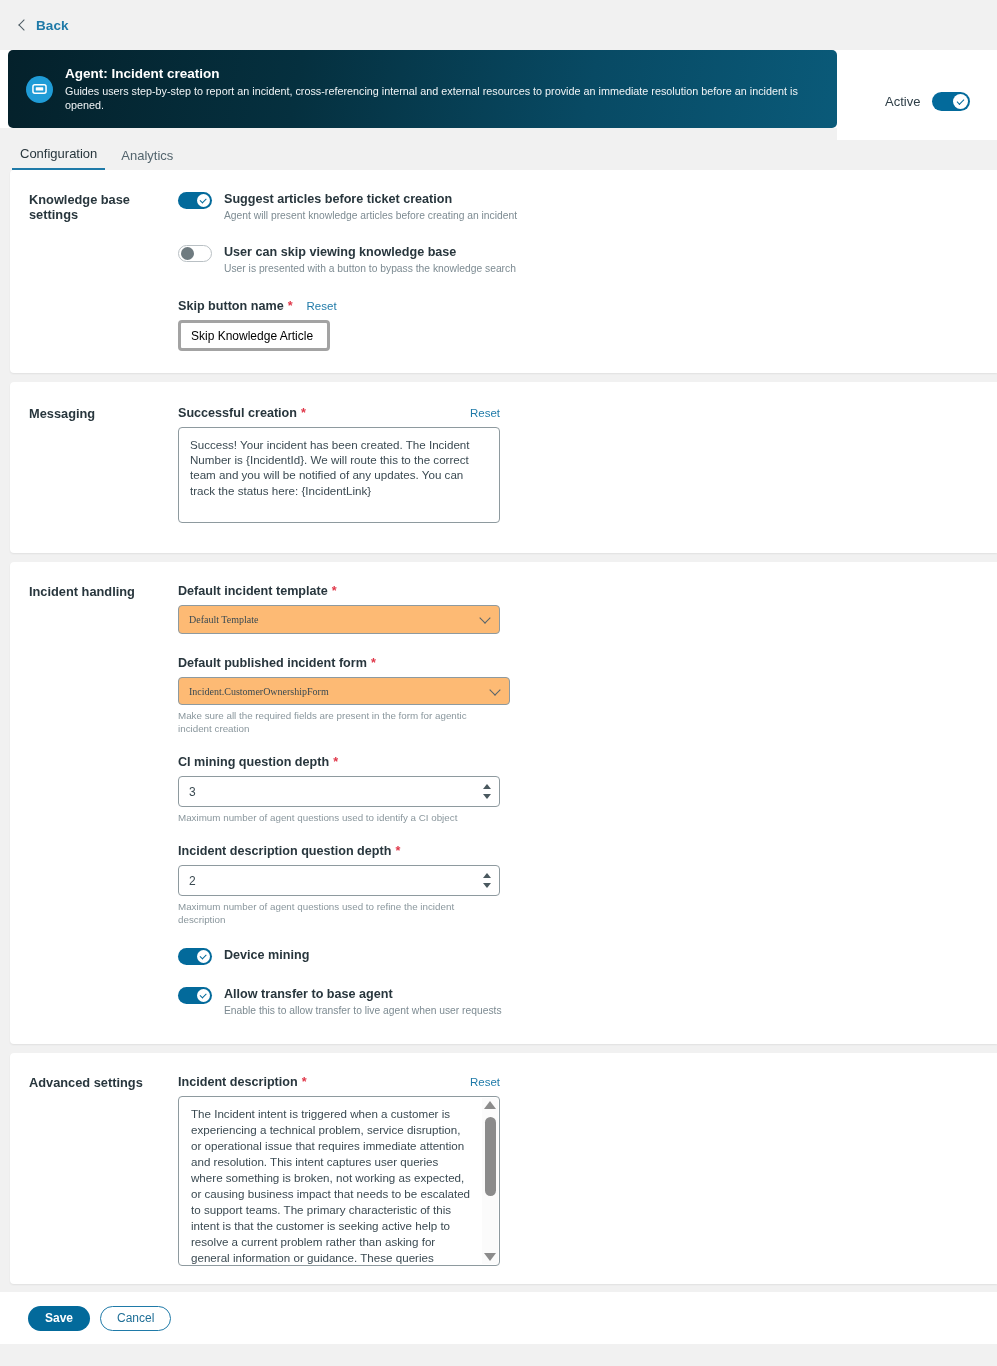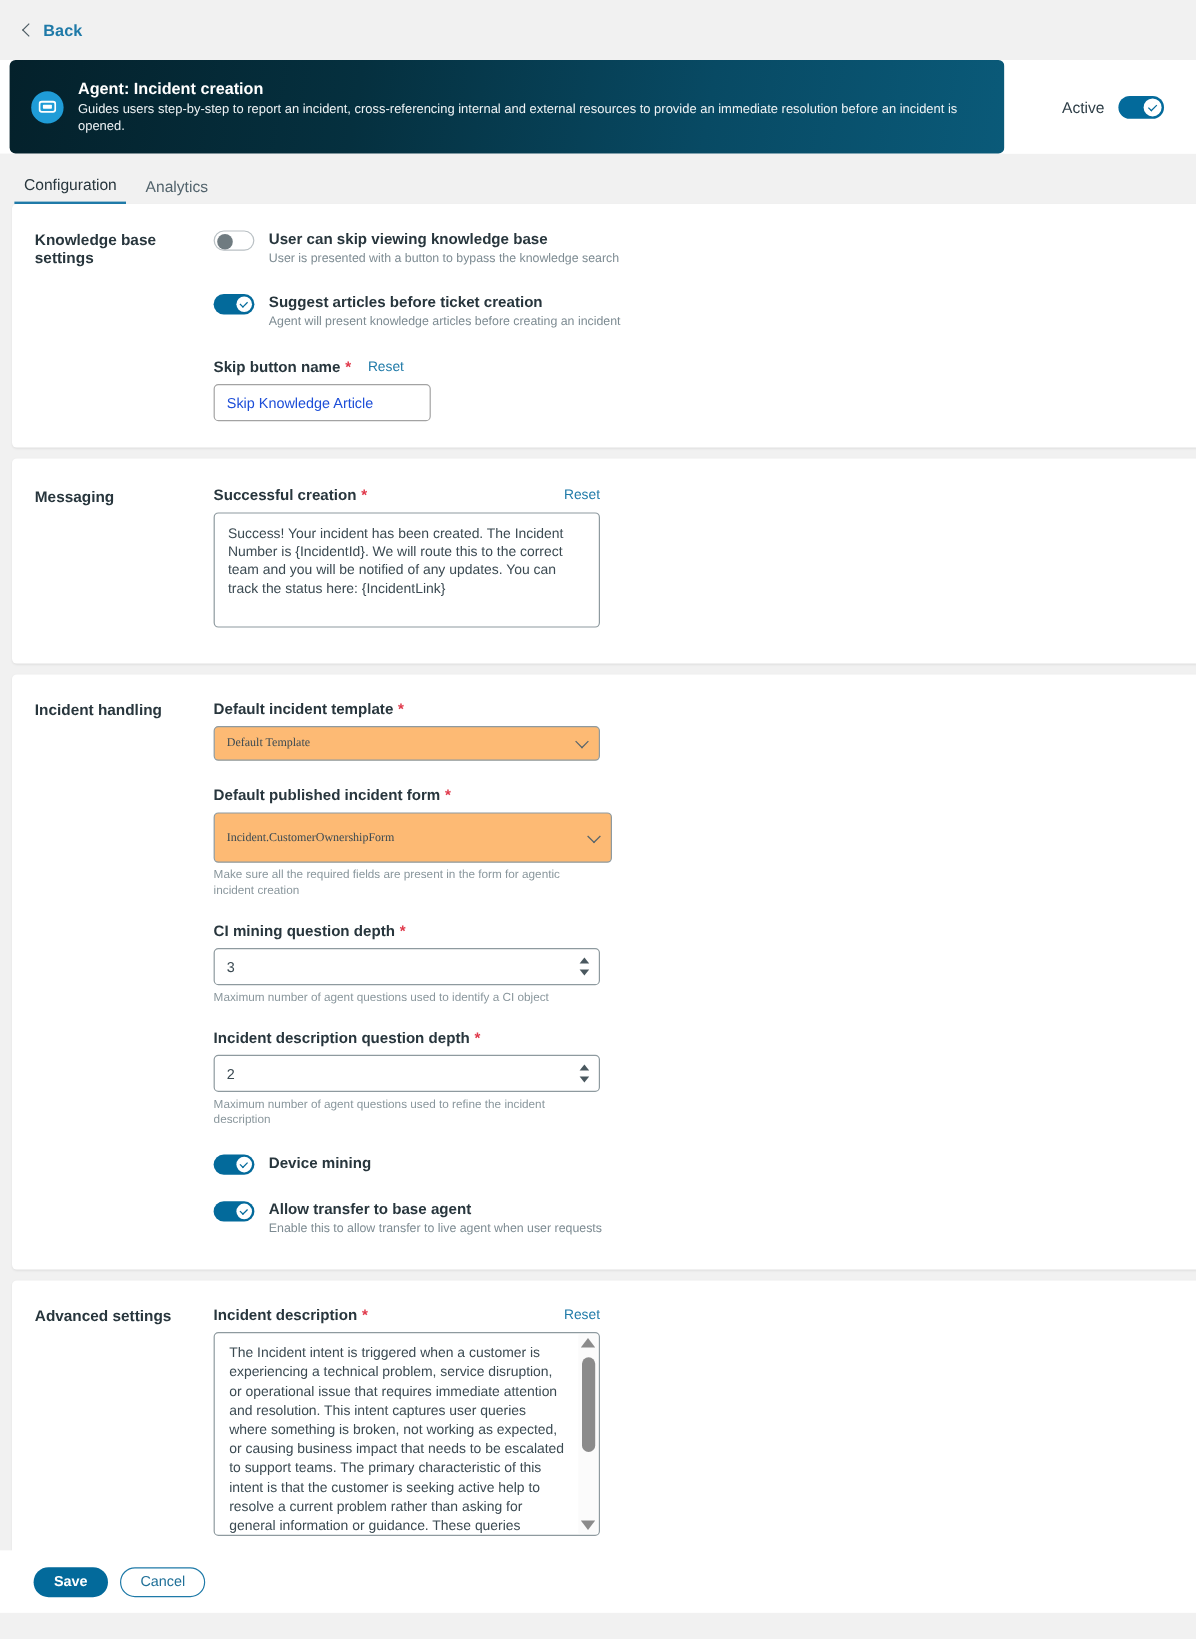--- a/index.html
+++ b/index.html
@@ -22,21 +22,21 @@
   
   .hero-wrap { position: relative; height: 78px; background: #ffffff; }
   .hero { position: absolute; left: 8px; top: 0; width: 829px; height: 78px;
           background: linear-gradient(100deg, #04212b 0%, #05303f 35%, #084a64 70%, #0a5a79 100%);
           border-radius: 5px; display: flex; align-items: center; padding: 0 18px; }
   .agent-icon { width: 27px; height: 27px; border-radius: 50%; background: #1f9cd7; flex: 0 0 27px;
                 display: flex; align-items: center; justify-content: center; margin-right: 12px; }
   .hero-texts { color: #fff; }
   .hero-title { font-size: 13.5px; font-weight: 700; line-height: 16px; margin-bottom: 2px; }
   .hero-sub { font-size: 10.8px; line-height: 14px; font-weight: 400; color: #f0f4f6; max-width: 740px; }
-  .hero-right { position: absolute; left: 837px; top: 0; right: 0; height: 78px; background: #fff;
+  .hero-right { position: absolute; left: 837px; top: 12px; right: 0; height: 78px; background: #fff;
                 display: flex; align-items: center; justify-content: flex-start; padding-left: 48px; gap: 12px; }
   .active-label { font-size: 13px; color: #2e3e47; }
 
   
   .toggle { width: 34px; height: 17px; border-radius: 9px; position: relative; flex: 0 0 34px; cursor: pointer; }
   .toggle.on { background: #036a9b; }
   .toggle.off { background: #ffffff; border: 1px solid #b9c0c4; }
   .toggle .knob { position: absolute; top: 2px; width: 13px; height: 13px; border-radius: 50%; }
   .toggle.on .knob { right: 2px; background: #fff; }
   .toggle.off .knob { left: 2px; top: 1.5px; background: #6f7b80; }
@@ -66,28 +66,28 @@
   .tog-title { font-size: 12.6px; font-weight: 700; color: #28363d; line-height: 15px; }
   .tog-desc { font-size: 10.3px; color: #7d8b92; line-height: 13.5px; margin-top: 2px; max-width: 300px; }
 
   .field { margin-bottom: 18px; }
   .field:last-child { margin-bottom: 0; }
   .flabel { font-size: 12.6px; font-weight: 700; color: #28363d; margin-bottom: 7px; display: flex; align-items: center; }
   .req { color: #e0384a; margin-left: 4px; font-weight: 700; }
   .reset { color: #1f7aa8; font-size: 11.5px; font-weight: 400; margin-left: 14px; cursor: pointer; }
   .reset.far { margin-left: auto; }
 
-  .txtinput { width: 181px; height: 31px; border: 1px solid #a3a3a3; border-radius: 4px;
-              padding: 0 10px; font-size: 12px; color: #1d4ed8; background: #fff;
+  .txtinput { width: 152px; height: 31px; border: 3px solid #a3a3a3; border-radius: 4px;
+              padding: 0 10px; font-size: 12px; color: #000000; background: #fff;
               display: flex; align-items: center; font-family: inherit; }
 
   .selectbox { width: 322px; height: 29px; border: 1px solid #8e9a9f; border-radius: 4px;
                padding: 0 10px; font-size: 10px; color: #3b4a52; background: #fdba74;
                display: flex; align-items: center; justify-content: space-between; cursor: pointer; font-family: Liberation Serif, serif; }
-  .selectbox.wide { width: 332px; height: 42px; }
+  .selectbox.wide { width: 332px; height: 28px; }
   .chev-down { width: 8px; height: 8px; border-right: 1.5px solid #56646c; border-bottom: 1.5px solid #56646c;
                transform: rotate(45deg); margin-bottom: 3px; }
 
   .numbox { width: 322px; height: 31px; border: 1px solid #8e9a9f; border-radius: 4px;
             padding: 0 8px 0 10px; font-size: 12px; color: #3b4a52; background: #fff;
             display: flex; align-items: center; justify-content: space-between; }
   .spinners { display: flex; flex-direction: column; gap: 5px; }
   .spin-up, .spin-dn { width: 0; height: 0; border-left: 4px solid transparent; border-right: 4px solid transparent; cursor: pointer; }
   .spin-up { border-bottom: 5px solid #4a585f; }
   .spin-dn { border-top: 5px solid #4a585f; }
@@ -155,36 +155,36 @@
   <div class="tabs">
     <div class="tab active">Configuration</div>
     <div class="tab">Analytics</div>
   </div>
 
   <div class="card">
     <div class="card-label">Knowledge base settings</div>
     <div class="card-body">
 
       <div class="tog-row">
+        <div class="toggle on">
+            <span class="knob"></span>
+          </div>
+        <div class="tog-texts">
+          <div class="tog-title">Suggest articles before ticket creation</div>
+          <div class="tog-desc">Agent will present knowledge articles before creating an incident</div>
+        </div>
+      </div>
+
+      <div class="tog-row">
         <div class="toggle off">
             <span class="knob"></span>
           </div>
         <div class="tog-texts">
           <div class="tog-title">User can skip viewing knowledge base</div>
           <div class="tog-desc">User is presented with a button to bypass the knowledge search</div>
-        </div>
-      </div>
-
-      <div class="tog-row">
-        <div class="toggle on">
-            <span class="knob"></span>
-          </div>
-        <div class="tog-texts">
-          <div class="tog-title">Suggest articles before ticket creation</div>
-          <div class="tog-desc">Agent will present knowledge articles before creating an incident</div>
         </div>
       </div>
 
       <div class="field" style="margin-top:24px;">
         <div class="flabel">
           <span>Skip button name</span>
           <span class="req">*</span>
           <span class="reset">Reset</span>
         </div>
         <div class="txtinput">Skip Knowledge Article</div>

